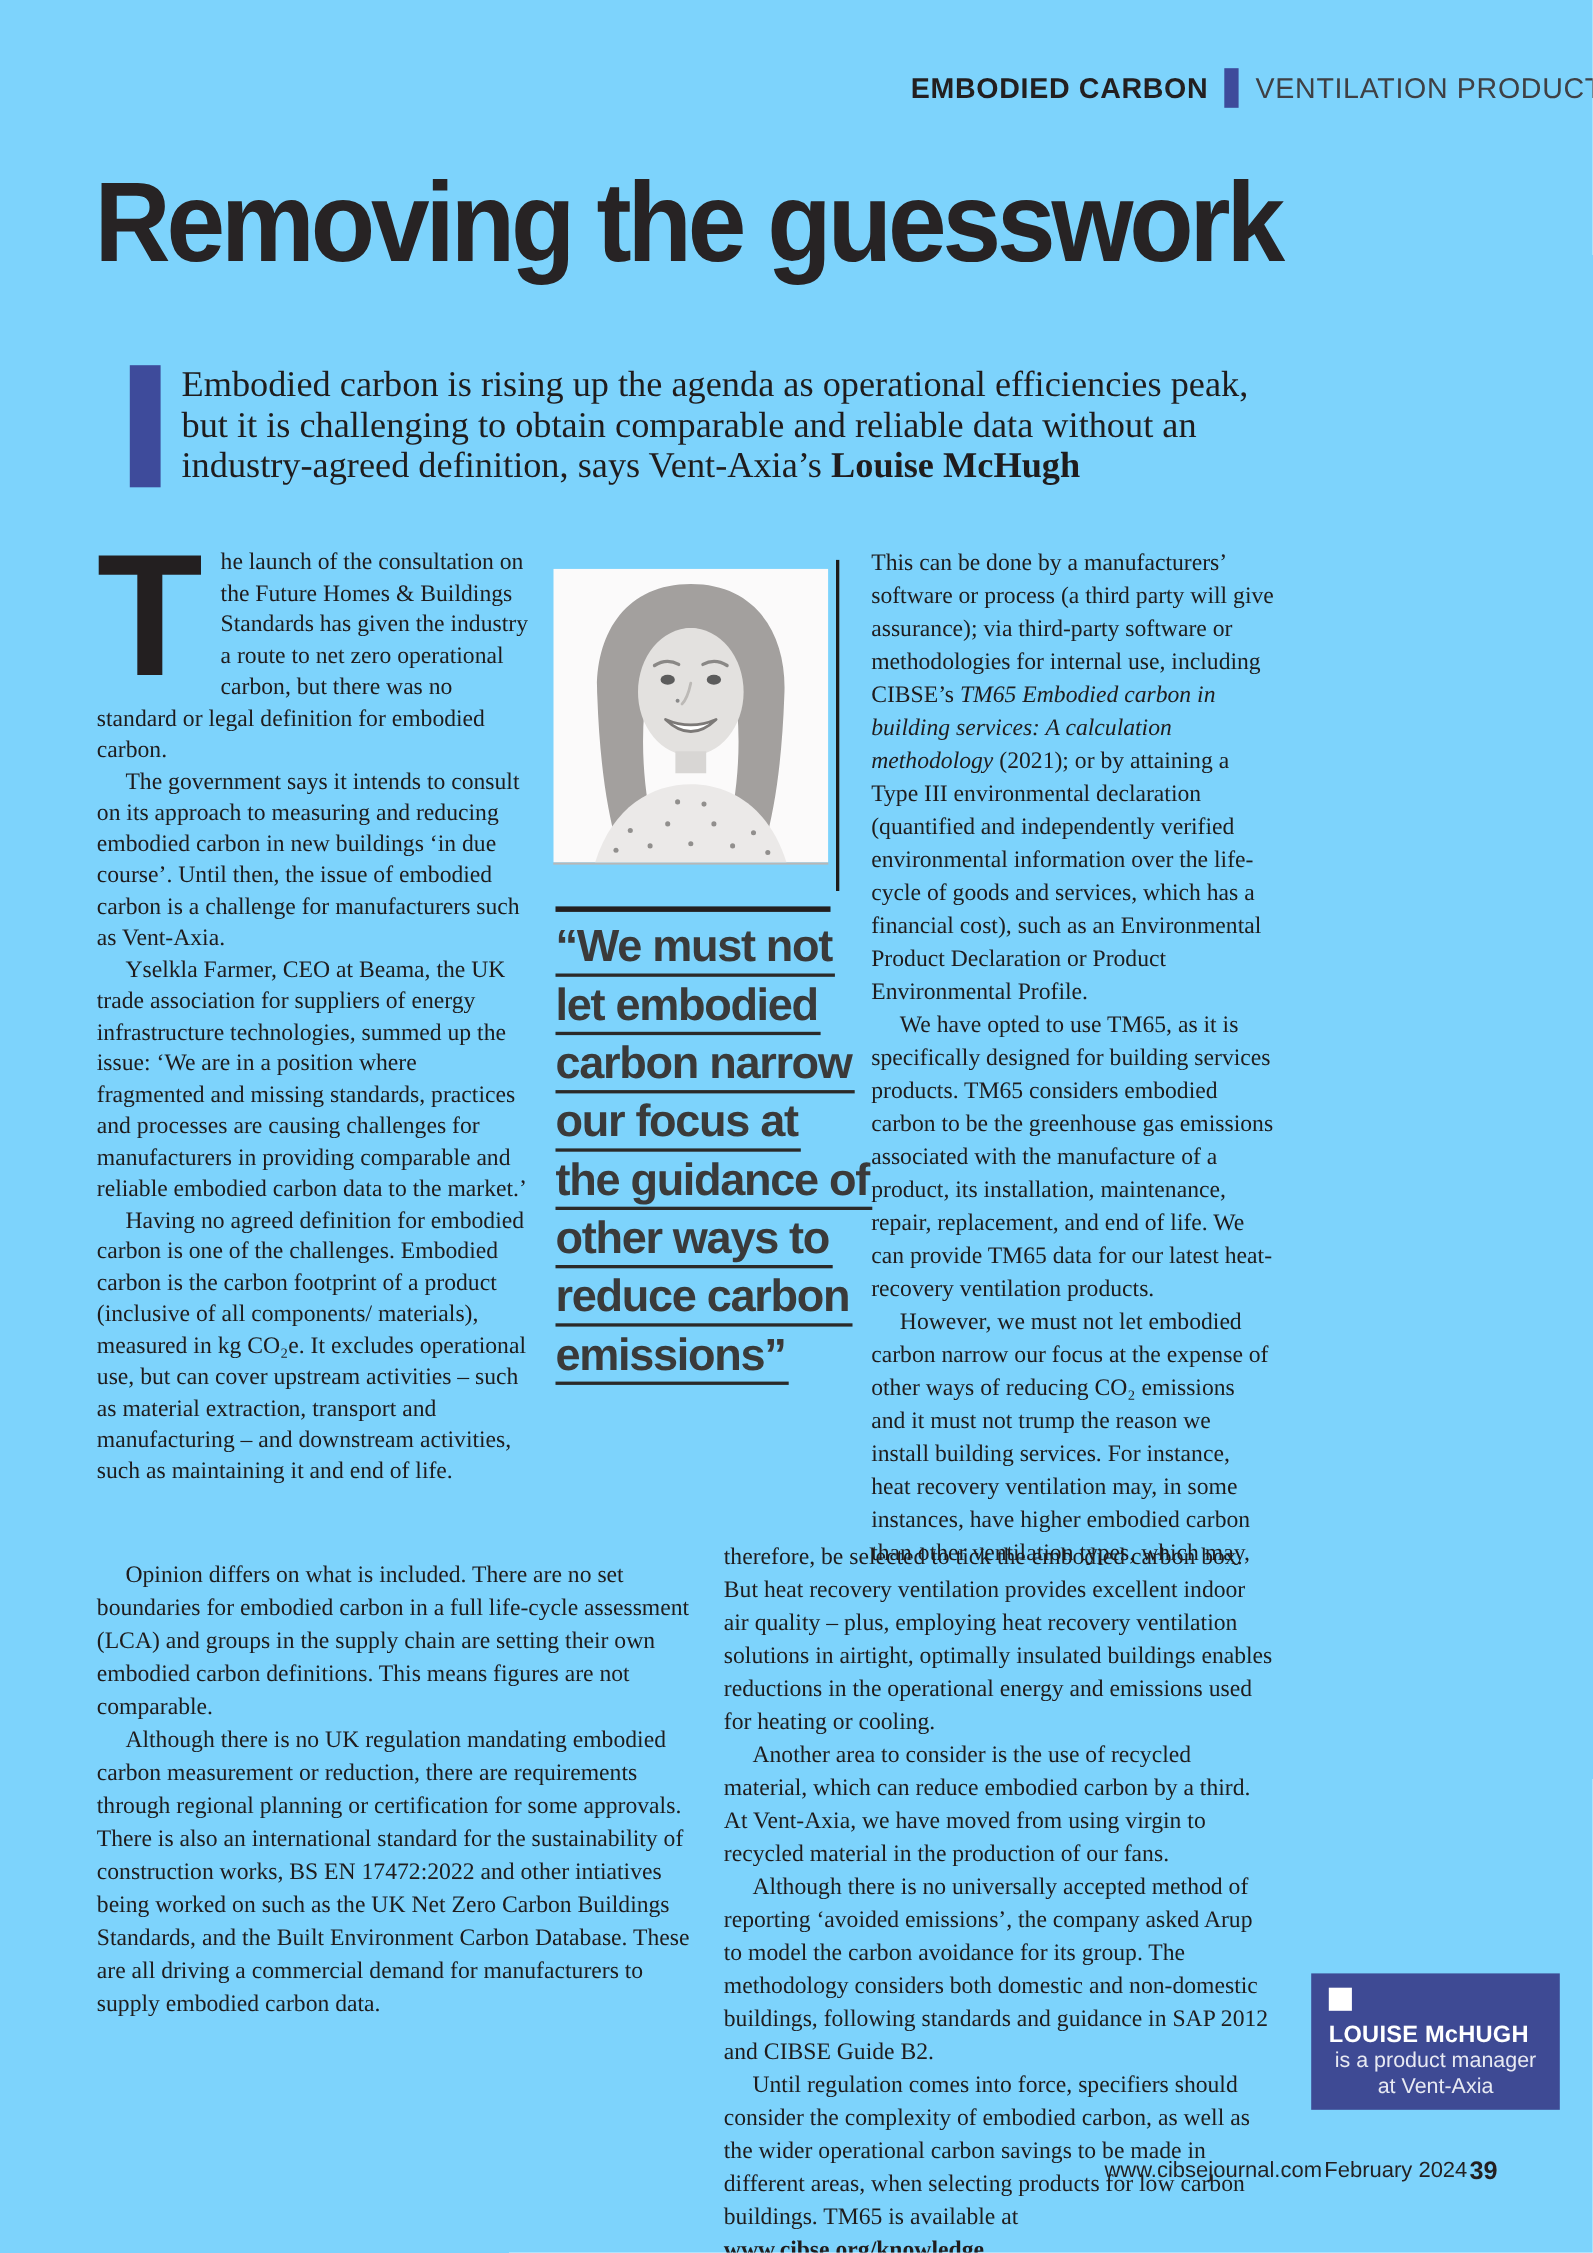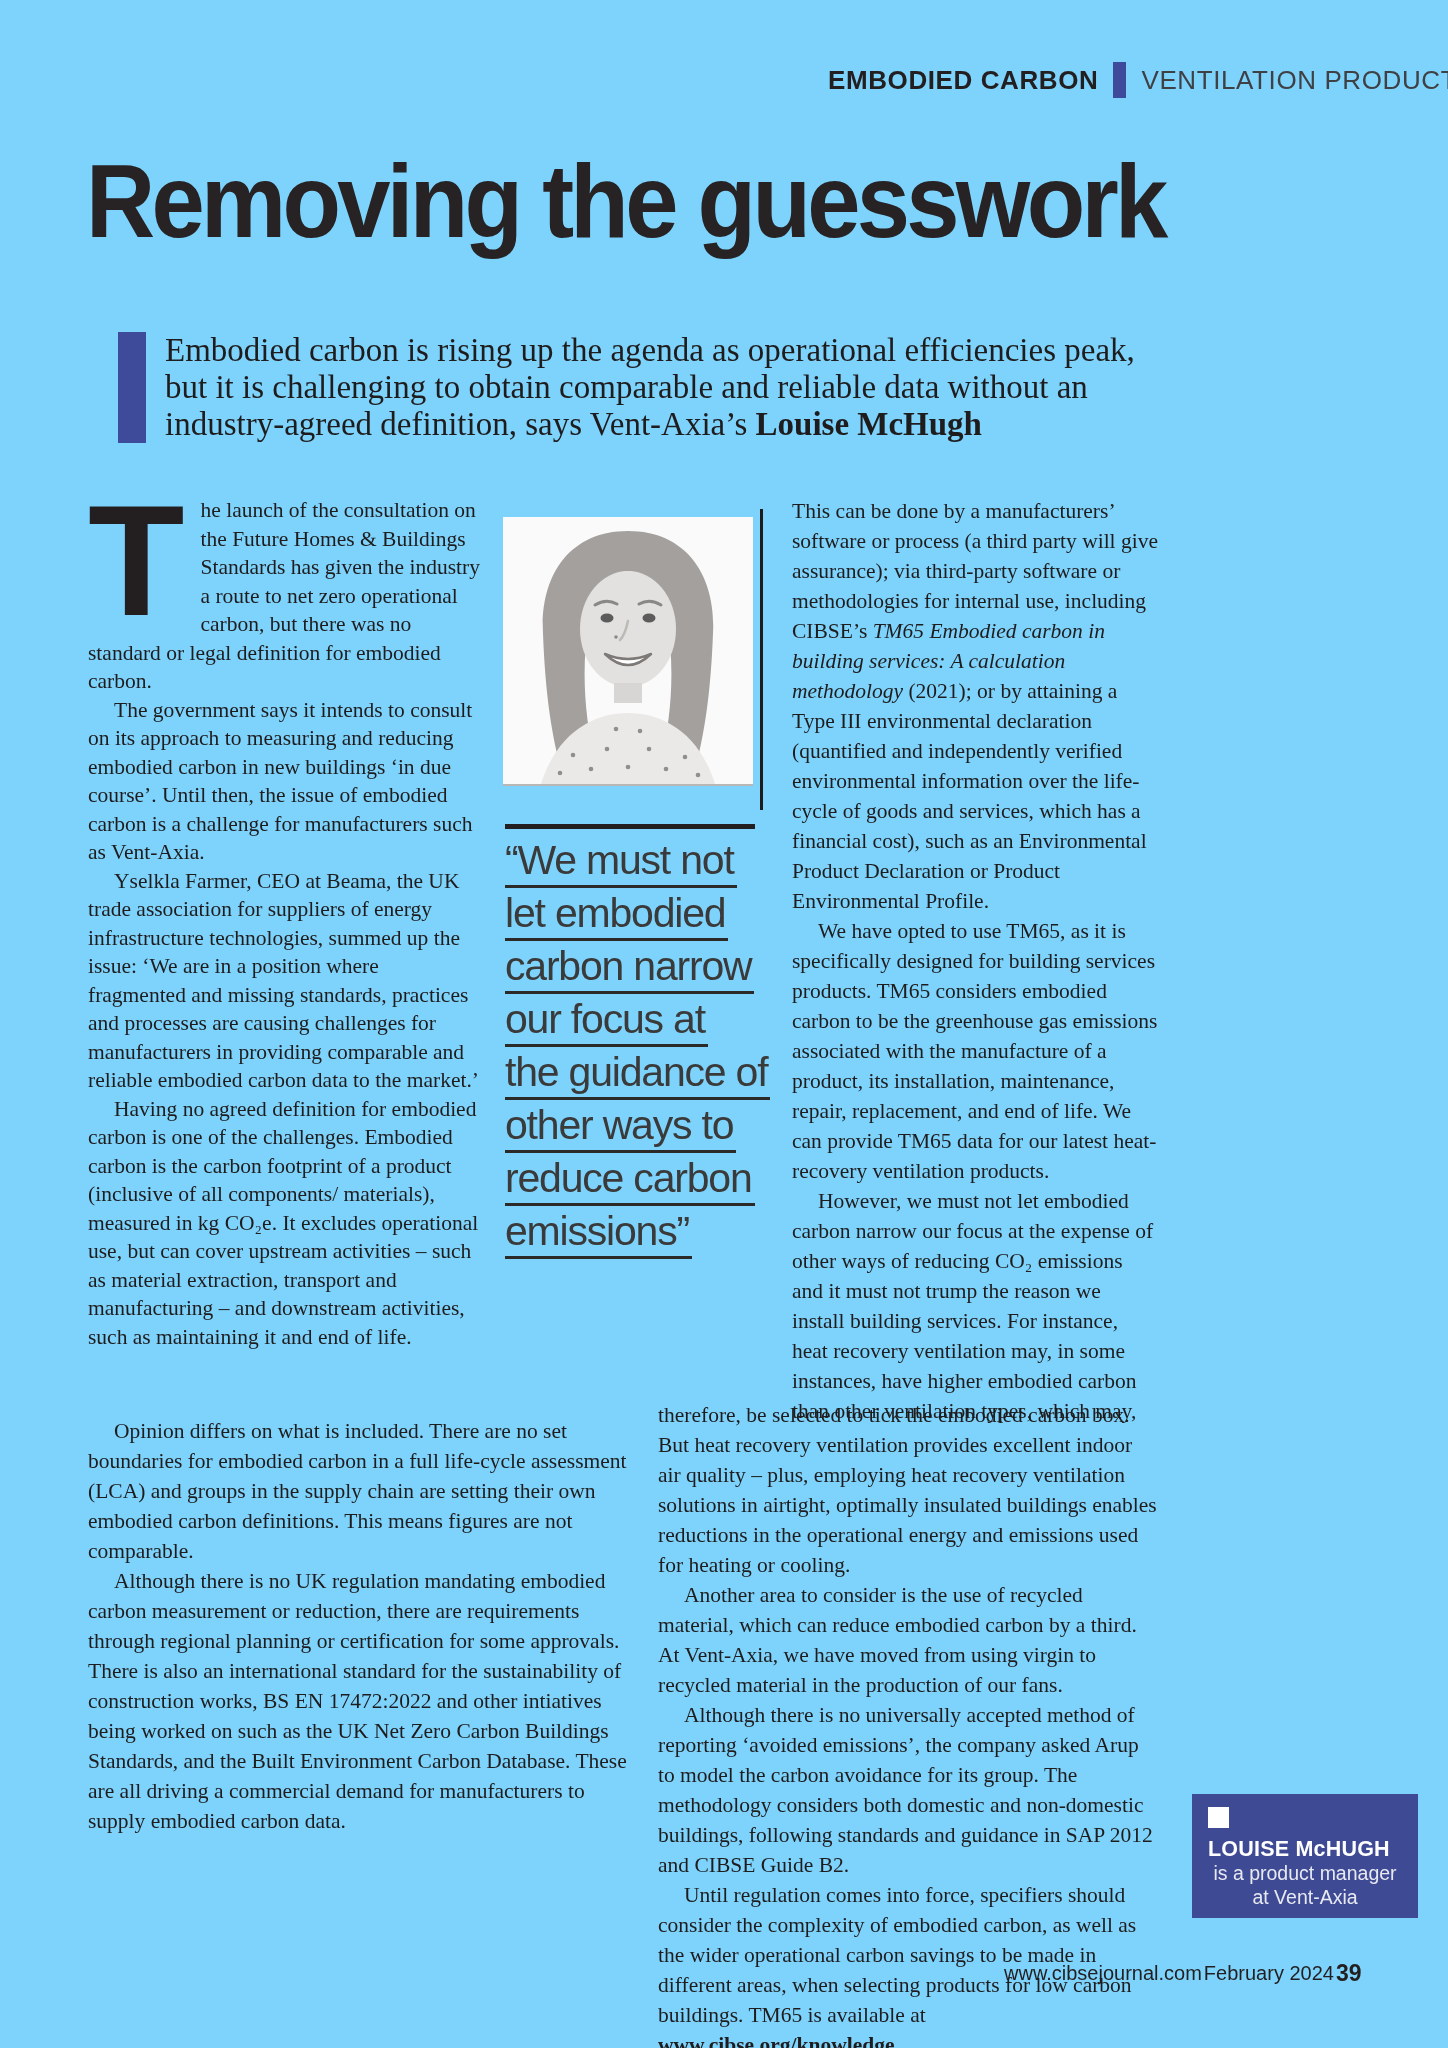--- a/index.html
+++ b/index.html
@@ -42,21 +42,21 @@
   .portrait svg{display:block;width:100%;height:100%;}
 
   
   .vrule{position:absolute;left:760px;top:509px;width:3px;height:301px;background:#1e1c1b;}
 
   
   .pullquote{position:absolute;left:505px;top:824px;width:254px;font-family:"Liberation Sans",sans-serif;color:#3a3a3a;}
   .pq-toprule{height:5px;background:#231f20;margin-bottom:8px;width:250px;}
   .pq-line{display:block;}
   .pq-line span{display:inline-block;white-space:nowrap;font-size:41px;letter-spacing:-1.2px;
-    line-height:44px;padding:1px 3px 3px 0;margin-bottom:2px;border-bottom:3px solid #2b2a29;}
+    line-height:44px;padding:1px 3px 3px 0;margin-bottom:2px;border-bottom:3px solid #2b2a29;font-weight:bold;}
 
   
   .authorbox{position:absolute;left:1192px;top:1794px;width:226px;height:124px;background:#3e4a94;
     color:#fff;font-family:"Liberation Sans",sans-serif;padding:13px 16px;box-sizing:border-box;}
   .ab-square{display:block;width:21px;height:21px;background:#fff;margin-bottom:9px;}
   .ab-name{font-weight:700;font-size:21.5px;letter-spacing:.2px;line-height:25px;}
   .ab-role{font-size:19.5px;line-height:23.5px;color:rgba(255,255,255,.88);text-align:center;}
 
   
   .pagefoot{position:absolute;left:1004px;top:1960px;display:flex;align-items:center;gap:2px;

